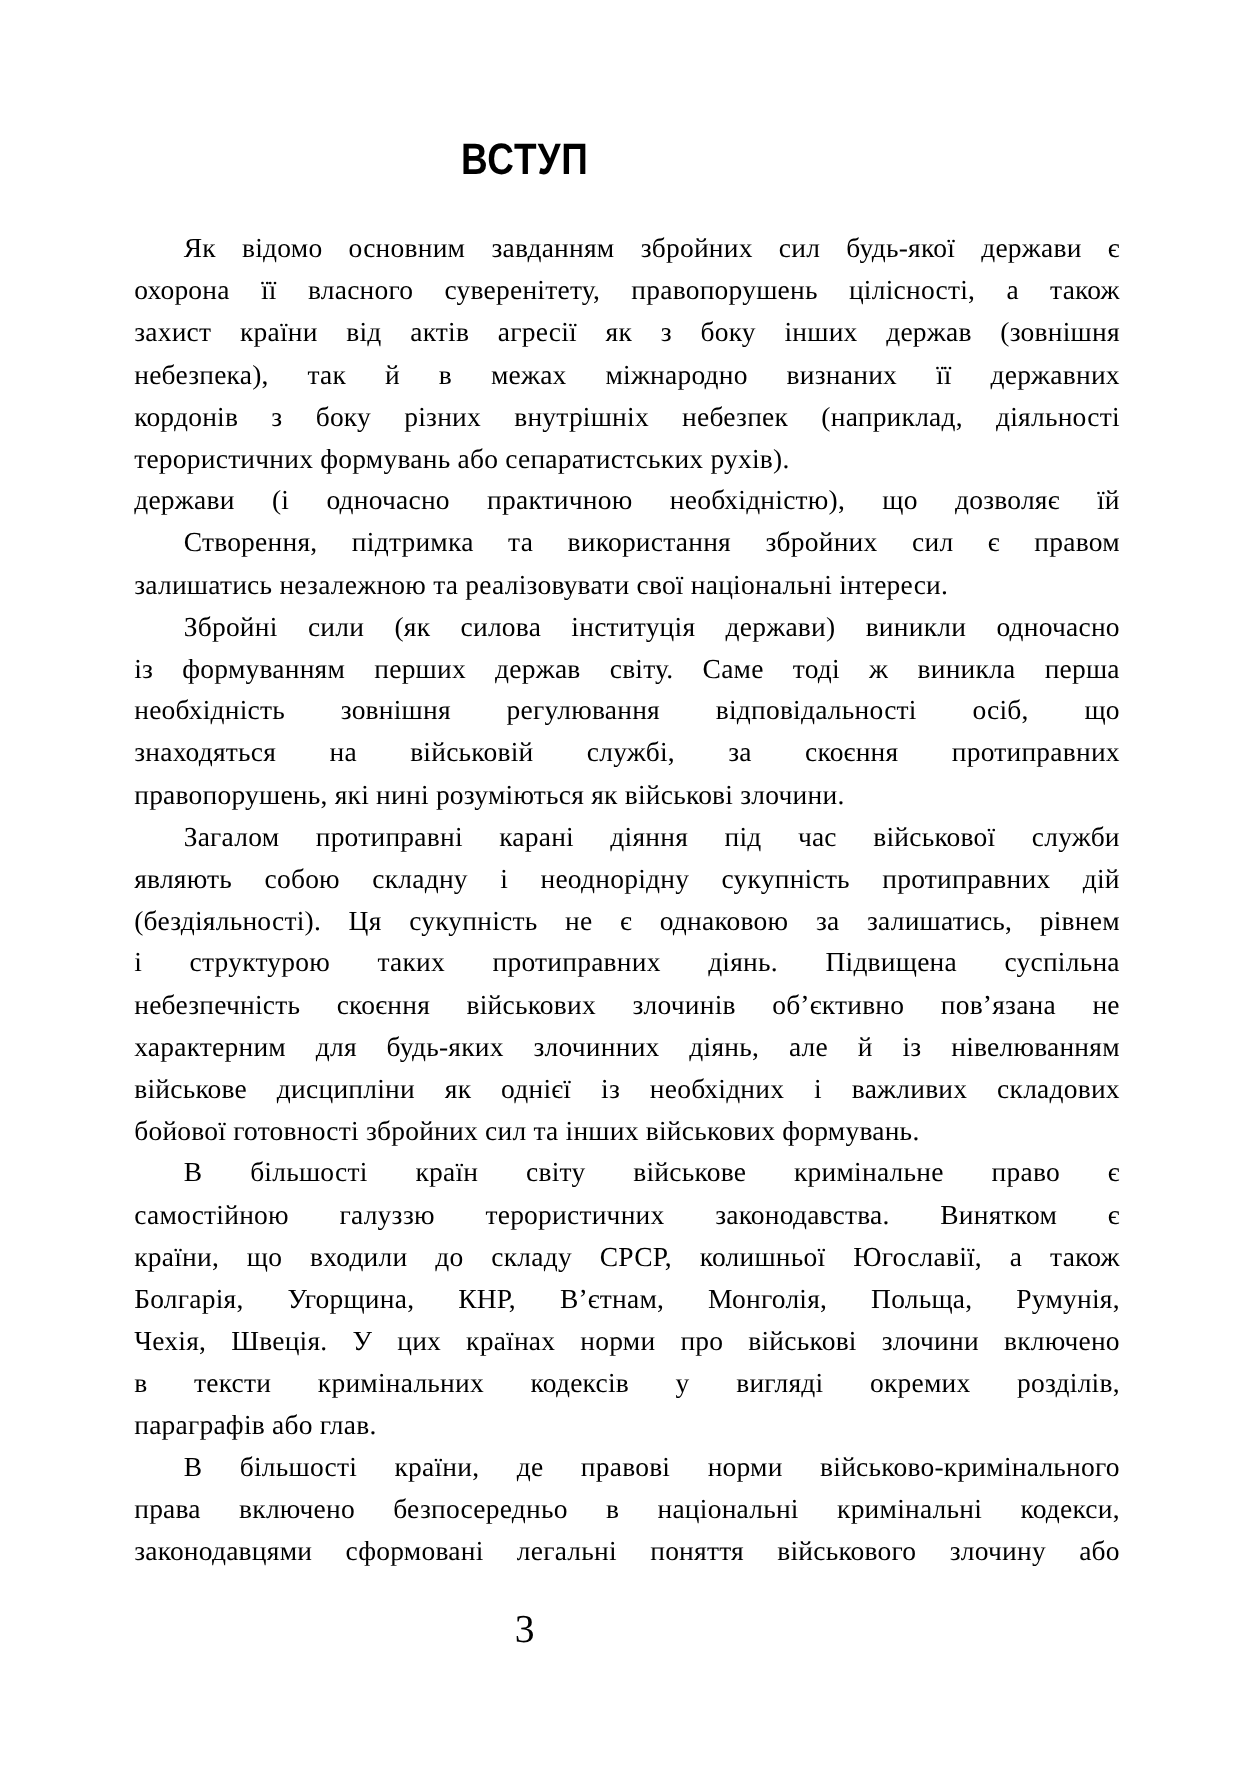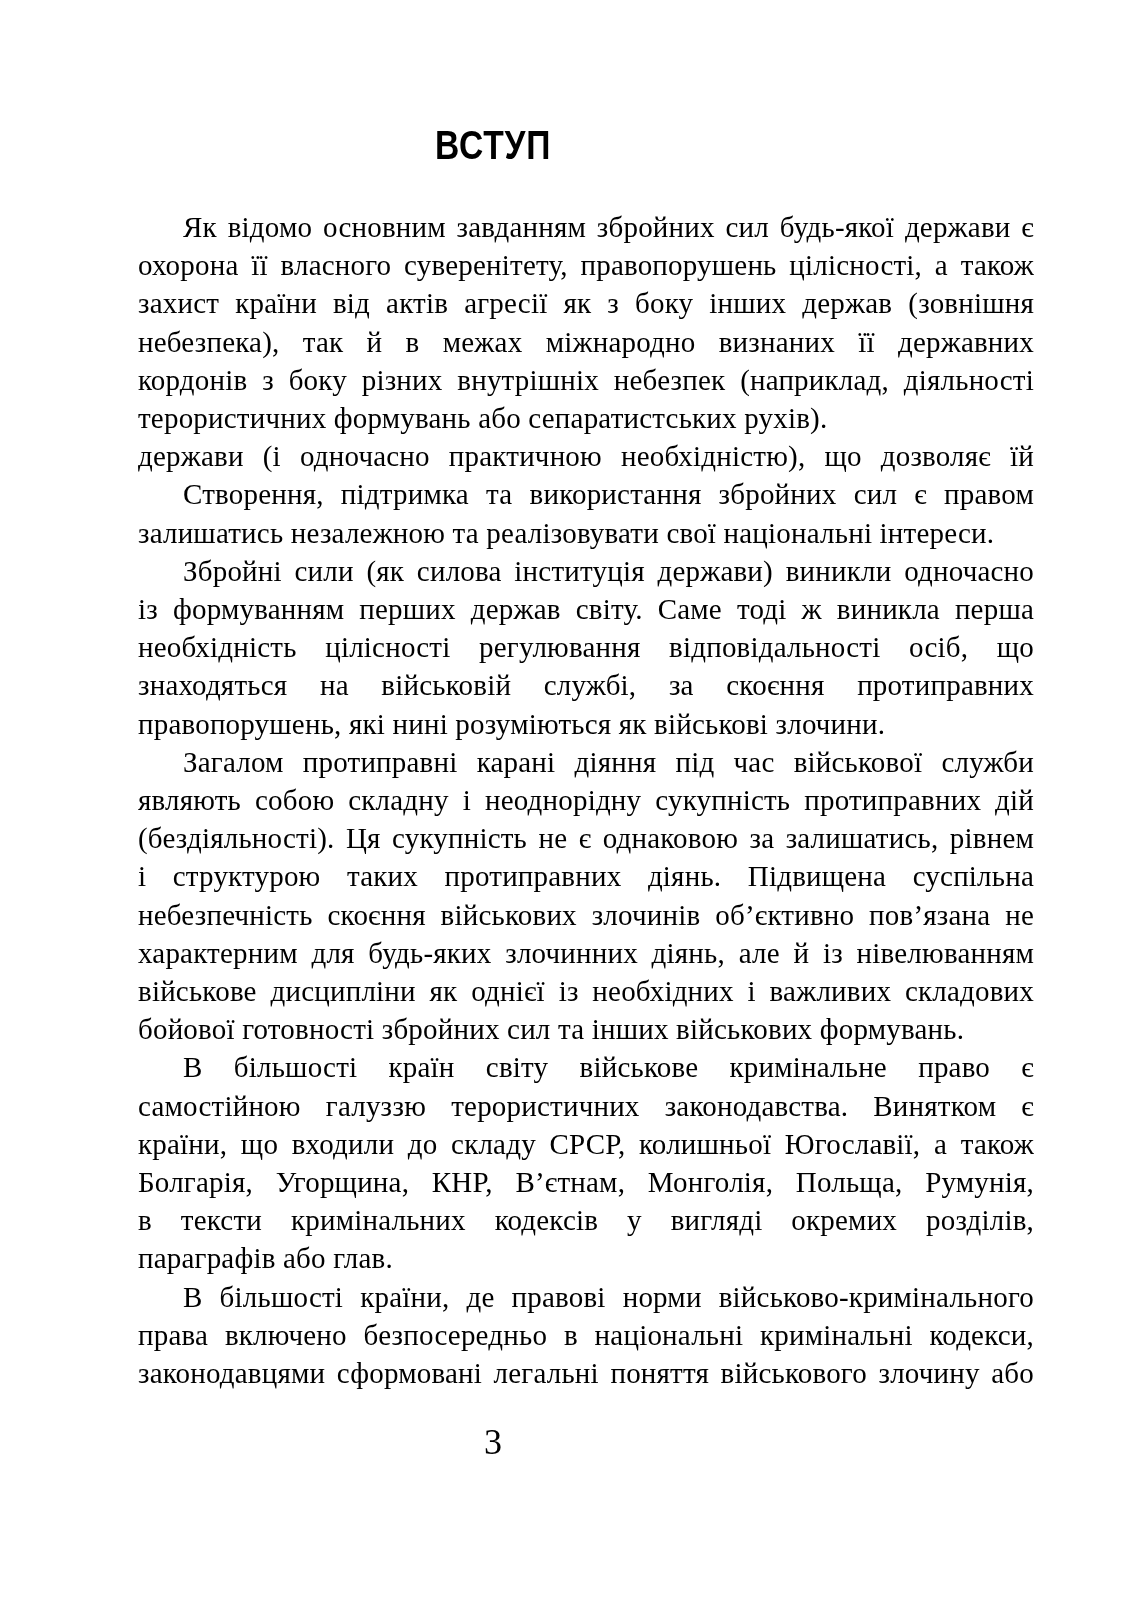--- a/index.html
+++ b/index.html
@@ -11,42 +11,41 @@
     width: 1142px;
     height: 1615px;
     position: relative;
     color: #000000;
     font-family: "Liberation Serif", serif;
     overflow: hidden;
   }
   .page {
     width: 954px;
     height: 1615px;
-    padding-left: 16px;
   }
   .title-wrap {
     padding-top: 125px;
     text-align: center;
     height: 40px;
   }
   .title {
     display: inline-block;
     margin: 0;
     font-family: "Liberation Sans", sans-serif;
     font-weight: bold;
     font-size: 40px;
     line-height: 40px;
     letter-spacing: 1px;
     transform: scaleX(0.84);
     transform-origin: center;
   }
   .body-text {
     margin: 43px 0 3px 122px;
     width: 896px;
-    font-size: 29px;
+    font-size: 25px;
     line-height: 38.2px;
     letter-spacing: 0.2px;
   }
   .para {
     margin: 0;
     padding: 0;
   }
   .line {
     display: block;
     text-align: justify;
@@ -88,41 +87,42 @@
 
     <p class="para">
       <span class="line">держави (і одночасно практичною необхідністю), що дозволяє їй</span>
       <span class="line first">Створення, підтримка та використання збройних сил є правом</span>
       <span class="line plast">залишатись незалежною та реалізовувати свої національні інтереси.</span>
     </p>
 
     <p class="para">
       <span class="line first">Збройні сили (як силова інституція держави) виникли одночасно</span>
       <span class="line">із формуванням перших держав світу. Саме тоді ж виникла перша</span>
-      <span class="line">необхідність цілісності регулювання відповідальності осіб, що</span>
+      <span class="line">необхідність зовнішня регулювання відповідальності осіб, що</span>
       <span class="line">знаходяться на військовій службі, за скоєння протиправних</span>
       <span class="line plast">правопорушень, які нині розуміються як військові злочини.</span>
     </p>
 
     <p class="para">
       <span class="line first">Загалом протиправні карані діяння під час військової служби</span>
       <span class="line">являють собою складну і неоднорідну сукупність протиправних дій</span>
       <span class="line">(бездіяльності). Ця сукупність не є однаковою за залишатись, рівнем</span>
       <span class="line">і структурою таких протиправних діянь. Підвищена суспільна</span>
       <span class="line">небезпечність скоєння військових злочинів об’єктивно пов’язана не</span>
       <span class="line">характерним для будь-яких злочинних діянь, але й із нівелюванням</span>
       <span class="line">військове дисципліни як однієї із необхідних і важливих складових</span>
       <span class="line plast">бойової готовності збройних сил та інших військових формувань.</span>
     </p>
 
     <p class="para">
       <span class="line first">В більшості країн світу військове кримінальне право є</span>
       <span class="line">самостійною галуззю терористичних законодавства. Винятком є</span>
       <span class="line">країни, що входили до складу СРСР, колишньої Югославії, а також</span>
       <span class="line">Болгарія, Угорщина, КНР, В’єтнам, Монголія, Польща, Румунія,</span>
+      <span class="line">Чехія, Швеція. У цих країнах норми про військові злочини включено</span>
       <span class="line">в тексти кримінальних кодексів у вигляді окремих розділів,</span>
       <span class="line plast">параграфів або глав.</span>
     </p>
 
     <p class="para">
       <span class="line first">В більшості країни, де правові норми військово-кримінального</span>
       <span class="line">права включено безпосередньо в національні кримінальні кодекси,</span>
       <span class="line">законодавцями сформовані легальні поняття військового злочину або</span>
     </p>
 

